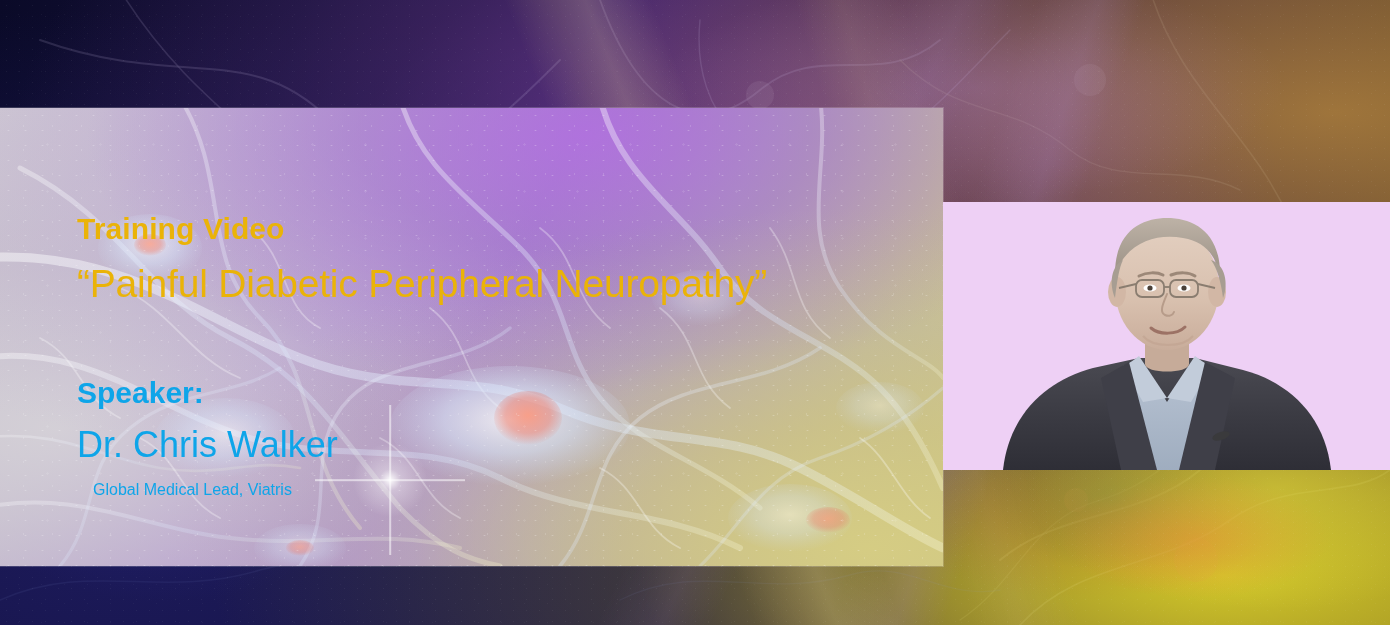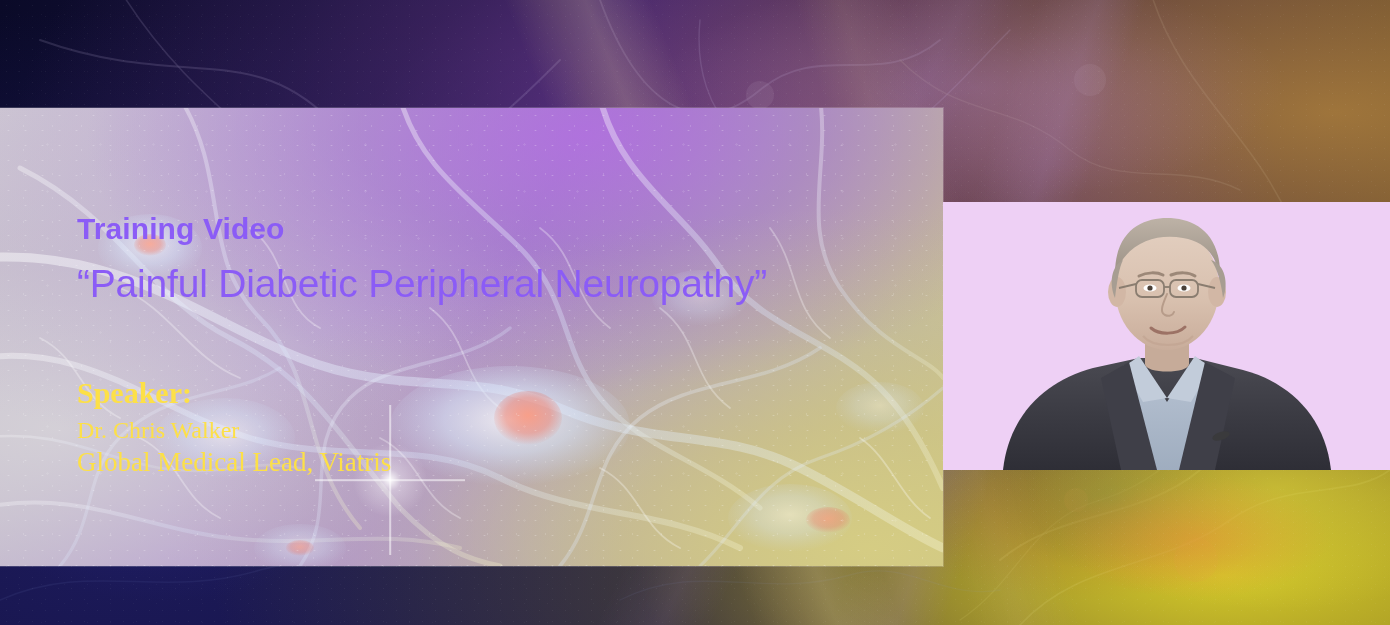--- a/index.html
+++ b/index.html
@@ -156,30 +156,30 @@
     top: 268px;
     width: 620px;
   }
   .speaker-label {
     font-size: 30px;
     font-weight: 700;
     line-height: 1.1;
     margin: 0 0 8px 0;
   }
   .speaker-name {
-    font-size: 24px;
+    font-size: 36px;
     font-weight: 400;
     line-height: 1.1;
-    margin: 8px 0 4px 0;
+    margin: 16px 0 4px 0;
   }
   .speaker-role {
-    font-size: 27px;
+    font-size: 16px;
     font-weight: 400;
     line-height: 1.15;
-    margin: 0;
+    margin: 16px;
   }
 
   
   #video-panel {
     position: absolute;
     left: 943px;
     top: 202px;
     width: 447px;
     height: 268px;
     overflow: hidden;
@@ -301,26 +301,26 @@
         <ellipse cx="300" cy="440" rx="14" ry="8" fill="url(#nucleus)" opacity="0.55"></ellipse>
 
         <ellipse cx="700" cy="190" rx="48" ry="28" fill="url(#soma1)" opacity="0.35"></ellipse>
         <ellipse cx="880" cy="300" rx="44" ry="26" fill="url(#soma1)" opacity="0.34"></ellipse>
       </g>
     </svg>
 
     <div class="slide-speckle"></div>
     <div class="slide-flare nosel"></div>
 
-    <div class="slide-text nosel" style="color: #8b5cf6;">
+    <div class="slide-text nosel" style="color: #eab308;">
       <p class="kicker">Training Video</p>
       <p class="headline">“Painful Diabetic Peripheral Neuropathy”</p>
     </div>
 
-    <div class="speaker-block nosel" style="color: #fde047; font-family: Liberation Serif, serif;">
+    <div class="speaker-block nosel" style="color: #0ea5e9;">
       <p class="speaker-label">Speaker:</p>
       <p class="speaker-name">Dr. Chris Walker</p>
       <p class="speaker-role">Global Medical Lead, Viatris</p>
     </div>
   </div>
 
   <div id="video-panel">
     <div class="video-bg" style="background: rgb(238, 208, 245);"></div>
 
     <svg class="speaker-figure" viewBox="0 0 447 268" preserveAspectRatio="none">

